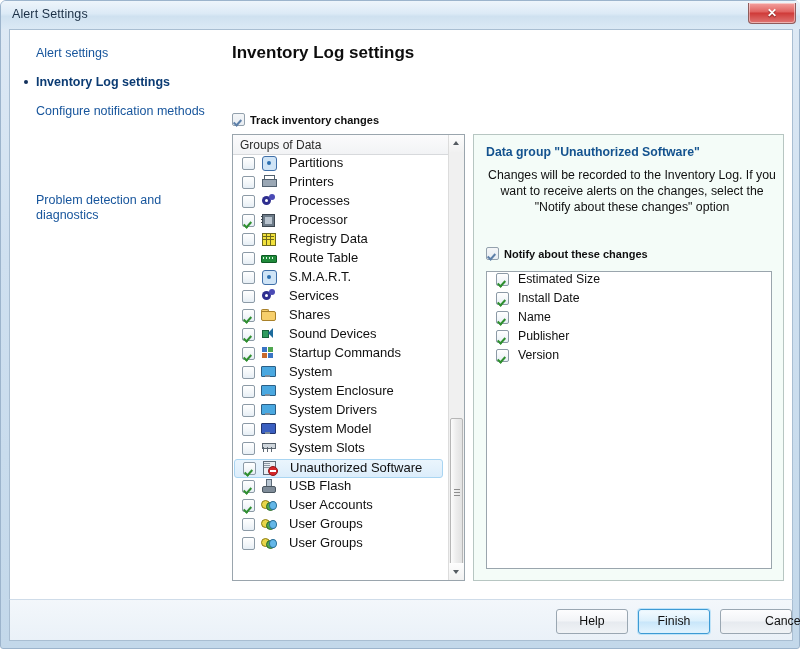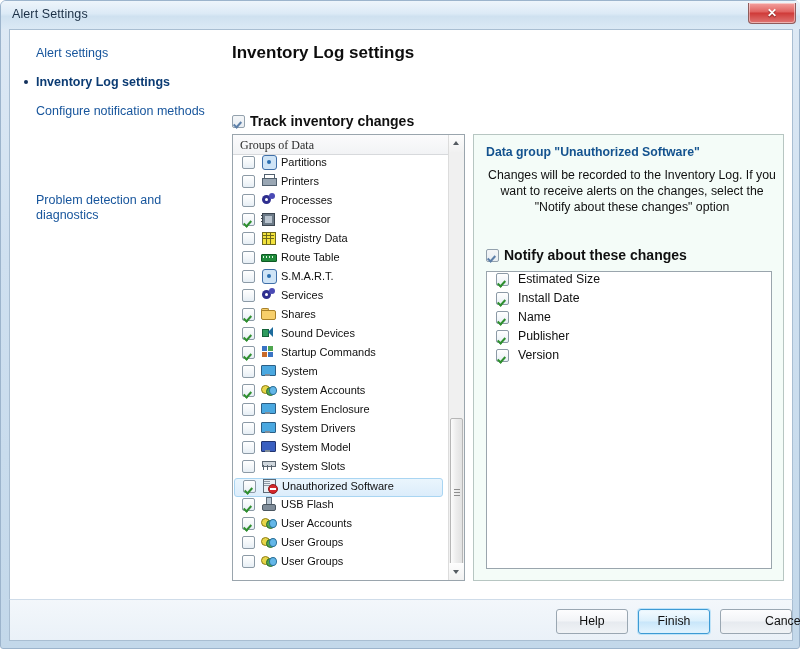--- a/index.html
+++ b/index.html
@@ -152,21 +152,21 @@
   }
   .cb.gray.checked::after {
     border-color: #5d7fa8;
     left: 2px; top: 4px;
     width: 3px; height: 6px;
     border-width: 0 2px 2px 0;
   }
 
   .bold-check-row {
     position: absolute;
-    font-size: 14px;
+    font-size: 11px;
     font-weight: bold;
     color: #101010;
     white-space: nowrap;
   }
   .bold-check-row .lbl { margin-left: 5px; }
 
   #track-row { left: 10px; top: 83px; }
 
   
   #list-panel {
@@ -177,21 +177,20 @@
     border: 1px solid #9aa5ad;
     background: #ffffff;
   }
   #list-header {
     position: absolute;
     left: 0; top: 0;
     width: 100%; height: 20px;
     box-sizing: border-box;
     border-bottom: 1px solid #d7d9dc;
     background: linear-gradient(to bottom, #fbfbfc 0%, #f2f3f5 100%);
-    font-family: Liberation Serif, serif;
   }
   #list-header-label {
     position: absolute;
     left: 7px; top: 3px;
     font-size: 12px;
     color: #2b2b2b;
     white-space: nowrap;
   }
   #list-header-split {
     position: absolute;
@@ -215,23 +214,23 @@
   }
   .row .cb { margin-left: 9px; vertical-align: -3px; }
   .row .ico {
     display: inline-block;
     width: 16px; height: 14px;
     margin-left: 6px;
     vertical-align: -3px;
     position: relative;
   }
   .row .txt {
-    font-size: 11px;
+    font-size: 13px;
     color: #101010;
-    margin-left: 4px;
+    margin-left: 12px;
     vertical-align: 0px;
   }
   .row.selected {
     background: linear-gradient(to bottom, #eaf5fd 0%, #dcedfb 100%);
     border: 1px solid #a9d5f2;
     border-radius: 3px;
     margin: 0 6px 0 1px;
     height: 19px;
   }
   .row.selected .cb { margin-left: 8px; }
@@ -451,21 +450,20 @@
             <div class="row"><span class="cb"></span><span class="ico"><i class="ic-gear"></i><i class="ic-gear2"></i></span><span class="txt">Processes</span></div>
             <div class="row"><span class="cb checked"></span><span class="ico"><i class="ic-cpu-pins"></i><i class="ic-cpu"></i></span><span class="txt">Processor</span></div>
             <div class="row"><span class="cb"></span><span class="ico"><i class="ic-grid"></i><i class="ic-grid-h"></i></span><span class="txt">Registry Data</span></div>
             <div class="row"><span class="cb"></span><span class="ico"><i class="ic-router"></i></span><span class="txt">Route Table</span></div>
             <div class="row"><span class="cb"></span><span class="ico"><i class="ic-disk"></i></span><span class="txt">S.M.A.R.T.</span></div>
             <div class="row"><span class="cb"></span><span class="ico"><i class="ic-gear"></i><i class="ic-gear2"></i></span><span class="txt">Services</span></div>
             <div class="row"><span class="cb checked"></span><span class="ico"><i class="ic-folder-t"></i><i class="ic-folder-b"></i></span><span class="txt">Shares</span></div>
             <div class="row"><span class="cb checked"></span><span class="ico"><i class="ic-spk-b"></i><i class="ic-spk-w1"></i></span><span class="txt">Sound Devices</span></div>
             <div class="row"><span class="cb checked"></span><span class="ico"><i class="ic-tiles-1"></i><i class="ic-tiles-2"></i><i class="ic-tiles-3"></i><i class="ic-tiles-4"></i></span><span class="txt">Startup Commands</span></div>
             <div class="row"><span class="cb"></span><span class="ico"><i class="ic-mon"></i><i class="ic-mon-s"></i></span><span class="txt">System</span></div>
-            <div class="row"><span class="cb checked"></span><span class="ico"><i class="ic-users-1"></i><i class="ic-users-2"></i><i class="ic-users-3"></i></span><span class="txt">System Accounts</span></div>
             <div class="row"><span class="cb"></span><span class="ico"><i class="ic-mon"></i><i class="ic-mon-s"></i></span><span class="txt">System Enclosure</span></div>
             <div class="row"><span class="cb"></span><span class="ico"><i class="ic-mon"></i><i class="ic-mon-s"></i></span><span class="txt">System Drivers</span></div>
             <div class="row"><span class="cb"></span><span class="ico"><i class="ic-mon-d"></i><i class="ic-mon-s"></i></span><span class="txt">System Model</span></div>
             <div class="row"><span class="cb"></span><span class="ico"><i class="ic-slots"></i><i class="ic-slots-p"></i></span><span class="txt">System Slots</span></div>
             <div class="row selected"><span class="cb checked"></span><span class="ico"><i class="ic-unauth-b"></i><i class="ic-unauth-l"></i><i class="ic-unauth-d"></i></span><span class="txt">Unauthorized Software</span></div>
             <div class="row"><span class="cb checked"></span><span class="ico"><i class="ic-usb-s"></i><i class="ic-usb-t"></i></span><span class="txt">USB Flash</span></div>
             <div class="row"><span class="cb checked"></span><span class="ico"><i class="ic-users-1"></i><i class="ic-users-2"></i><i class="ic-users-3"></i></span><span class="txt">User Accounts</span></div>
             <div class="row"><span class="cb"></span><span class="ico"><i class="ic-users-1"></i><i class="ic-users-2"></i><i class="ic-users-3"></i></span><span class="txt">User Groups</span></div>
             <div class="row"><span class="cb"></span><span class="ico"><i class="ic-users-1"></i><i class="ic-users-2"></i><i class="ic-users-3"></i></span><span class="txt">User Groups</span></div>
           </div>

